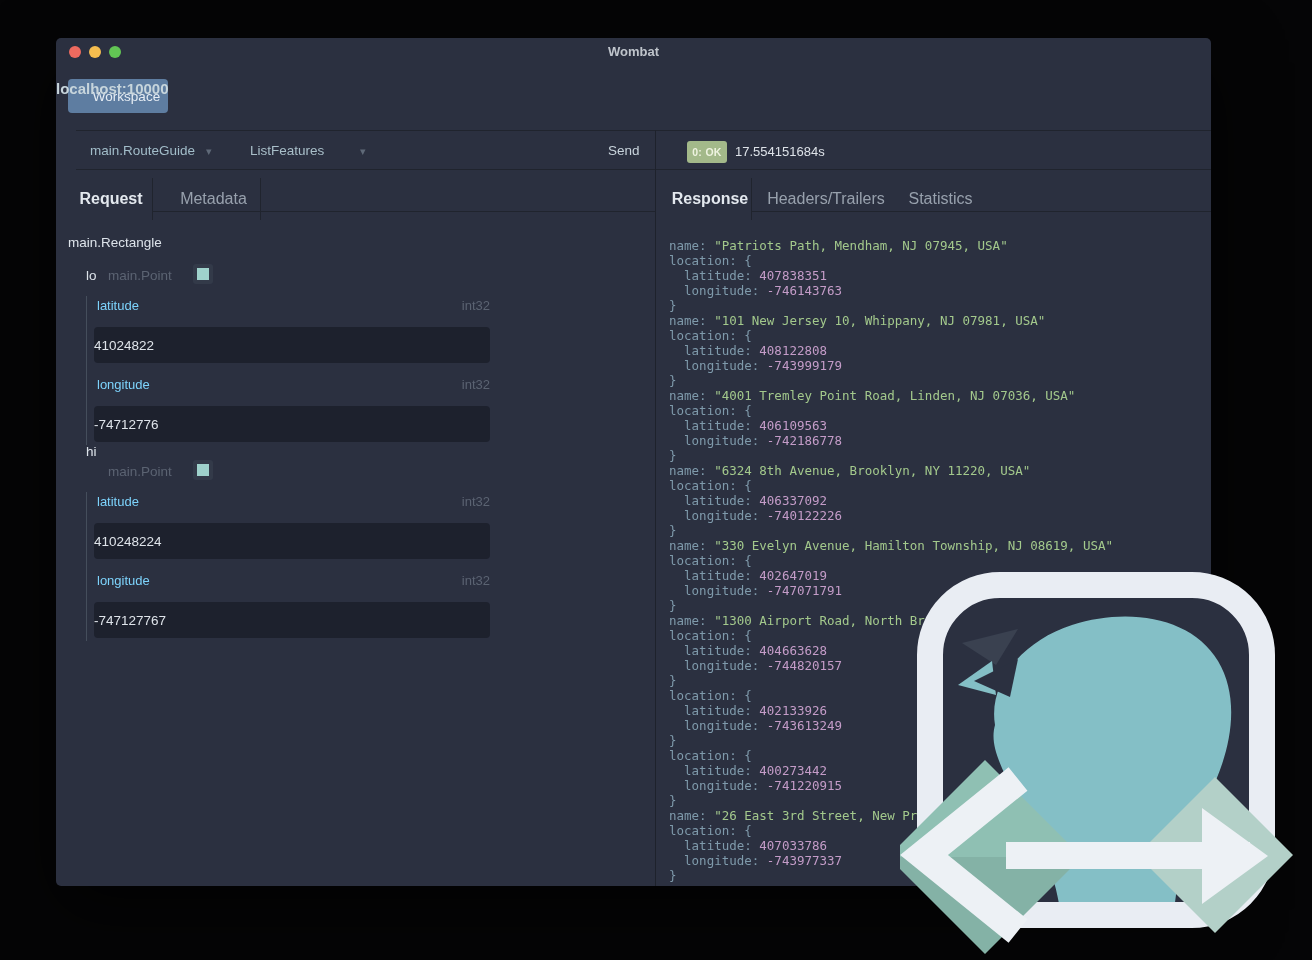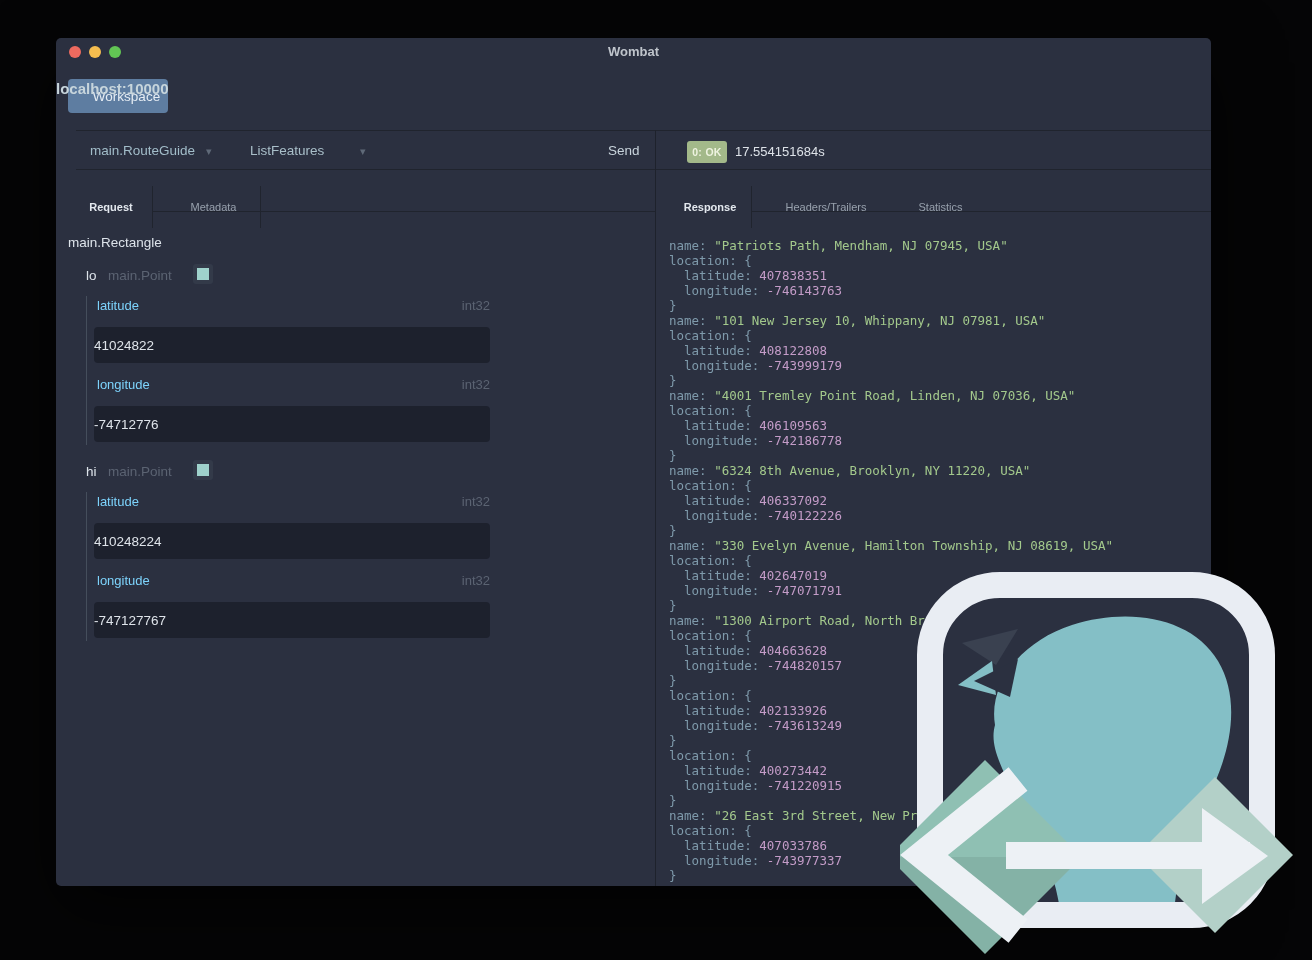--- a/index.html
+++ b/index.html
@@ -42,22 +42,22 @@
   .send{ position:absolute; left:532px; top:0; height:40px; line-height:40px;
     font-size:13.5px; color:#c9d4dc; background:none; border:none; font-family:inherit; cursor:pointer; }
   .badge{ position:absolute; left:611px; top:10px; width:40px; height:22px;
     background:var(--badge); border-radius:3px; text-align:center; line-height:22px;
     font-size:10.5px; font-weight:bold; color:#eef3e0; letter-spacing:.3px; }
   .duration{ position:absolute; left:659px; top:10px; height:22px; line-height:22px;
     font-size:13px; color:#dde2e8; }
 
   
   .tabsrow{ position:absolute; top:132px; left:0; width:100%; height:42px; }
-  .tab{ position:absolute; top:16px; height:42px; line-height:42px; text-align:center;
-    font-size:11px; color:var(--tab-inactive); cursor:pointer;padding-left:14px; }
+  .tab{ position:absolute; top:8px; height:42px; line-height:42px; text-align:center;
+    font-size:16px; color:var(--tab-inactive); cursor:pointer;padding-left:14px; }
   .tab.active{ color:#e3e8ee; font-weight:bold; border-right:1px solid var(--border); }
   .tab-underline{ position:absolute; top:41px; height:1px; background:var(--border); }
   .t-request{ left:0; width:97px; }
   .t-metadata{ left:97px; width:108px; border-right:1px solid var(--border); }
   .t-response{ left:599px; width:97px; }
   .t-headers{ left:696px; width:134px; }
   .t-stats{ left:830px; width:95px; }
   .u-left{ left:97px; width:502px; }
   .u-right{ left:696px; width:504px; }
 
@@ -141,21 +141,21 @@
     <span class="typ">int32</span>
   </div>
   <input class="fin" style="top: 289px;" value="41024822">
 
   <div class="lblrow" style="top:339px;">
     <span class="lab">longitude</span>
     <span class="typ">int32</span>
   </div>
   <input class="fin" style="top: 368px;" value="-74712776">
 
-  <span class="fname" style="left:30px; top:426px;text-align:center;">hi</span>
+  <span class="fname" style="left:30px; top:406px;text-align:center;">hi</span>
   <span class="ftype" style="left:52px; top:426px;">main.Point</span>
   <span class="checkbox" style="left:137px; top:422px;">
       <span class="inner"></span>
     </span>
   <div class="guide" style="top:454px; height:149px;"></div>
 
   <div class="lblrow" style="top:456px;">
     <span class="lab">latitude</span>
     <span class="typ">int32</span>
   </div>

